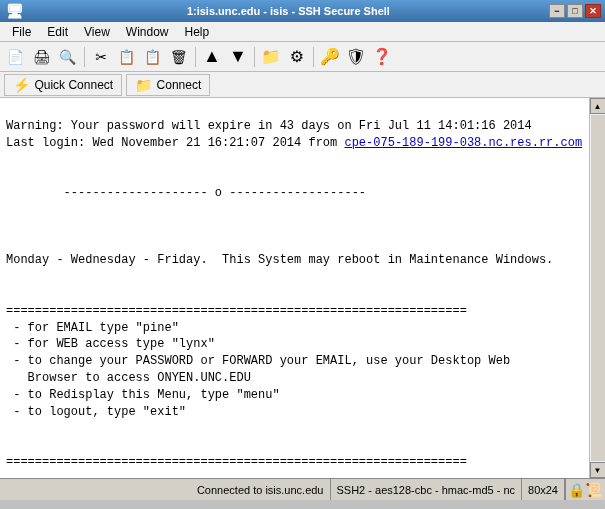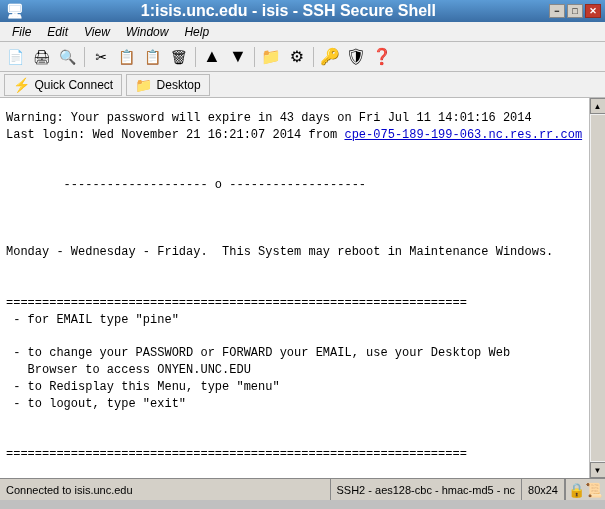--- a/index.html
+++ b/index.html
@@ -20,21 +20,21 @@
       display: flex;
       align-items: center;
       justify-content: space-between;
       padding: 0 4px;
       font-size: 12px;
       font-weight: bold;
     }
     .title-bar-text {
       flex: 1;
       text-align: center;
-      font-size: 16px;
+      font-size: 11px;
     }
     .title-bar-controls {
       display: flex;
       gap: 2px;
     }
     .tb-btn {
       width: 16px;
       height: 14px;
       border: 1px solid #888;
       background: #d4d0c8;
@@ -54,21 +54,20 @@
       height: 20px;
       display: flex;
       align-items: center;
       padding: 0 4px;
       border-bottom: 1px solid #bbb;
       font-size: 12px;
     }
     .menu-item {
       padding: 2px 8px;
       cursor: pointer;
-      font-style: italic;
     }
 
     
     .toolbar {
       background: #f0f0f0;
       height: 30px;
       display: flex;
       align-items: center;
       padding: 2px 4px;
       border-bottom: 1px solid #bbb;
@@ -116,21 +115,21 @@
 
     
     .terminal-container {
       display: flex;
       height: 380px;
       background: white;
     }
     .terminal {
       flex: 1;
       background: white;
-      padding: 12px 6px;
+      padding: 20px 6px;
       font-family: 'Courier New', Courier, monospace;
       font-size: 12px;
       color: black;
       overflow: hidden;
       line-height: 1.4;
     }
     .terminal a, .terminal .link {
       color: #0000cc;
       text-decoration: underline;
     }
@@ -180,20 +179,21 @@
       display: flex;
       align-items: center;
       font-size: 11px;
     }
     .status-segment {
       padding: 0 6px;
       height: 100%;
       display: flex;
       align-items: center;
       border-right: 1px solid #888;
+      justify-content: flex-end;
     }
     .status-segment:first-child {
       flex: 1;
     }
     .status-icon-area {
       width: 40px;
       height: 100%;
       display: flex;
       align-items: center;
       justify-content: center;
@@ -244,40 +244,40 @@
   <button class="toolbar-btn" title="Help" style="font-size:16px;">❓</button>
 </div>
 
 <div class="toolbar2">
   <button class="tb2-btn">
     <span style="font-size:14px;">⚡</span>
     <span>Quick Connect</span>
   </button>
   <button class="tb2-btn">
     <span style="color:#f0c040;font-size:14px;">📁</span>
-    <span>Desktop</span>
+    <span>Connect</span>
   </button>
 </div>
 
 <div class="terminal-container">
   <div class="terminal">
     <span>Warning: Your password will expire in 43 days on Fri Jul 11 14:01:16 2014</span><br>
-    <span>Last login: Wed November 21 16:21:07 2014 from </span><span class="link">cpe-075-189-199-063.nc.res.rr.com</span><br>
+    <span>Last login: Wed November 21 16:21:07 2014 from </span><span class="link">cpe-075-189-199-038.nc.res.rr.com</span><br>
     <br>
     <br>
     <span>&nbsp;&nbsp;&nbsp;&nbsp;&nbsp;&nbsp;&nbsp; -------------------- o -------------------</span><br>
     <br>
     <br>
     <br>
     <span>Monday - Wednesday - Friday.&nbsp; This System may reboot in Maintenance Windows.</span><br>
     <br>
     <br>
     <span>================================================================</span><br>
     <span>&nbsp;- for EMAIL type "pine"</span><br>
-    <br>
+    <span>&nbsp;- for WEB access type "lynx"</span><br>
     <span>&nbsp;- to change your PASSWORD or FORWARD your EMAIL, use your Desktop Web</span><br>
     <span>&nbsp;&nbsp; Browser to access ONYEN.UNC.EDU</span><br>
     <span>&nbsp;- to Redisplay this Menu, type "menu"</span><br>
     <span>&nbsp;- to logout, type "exit"</span><br>
     <br>
     <br>
     <span>================================================================</span><br>
     <br>
     <div class="prompt-line">
       <span>$</span>

